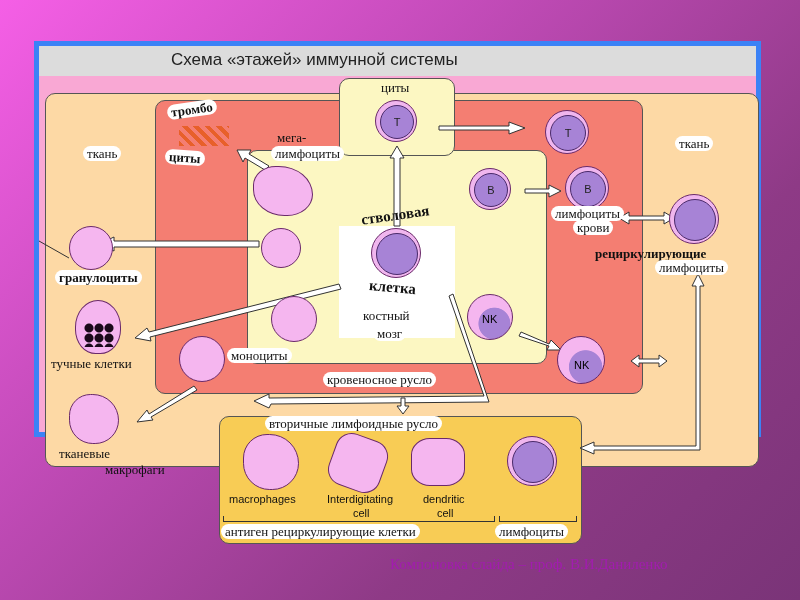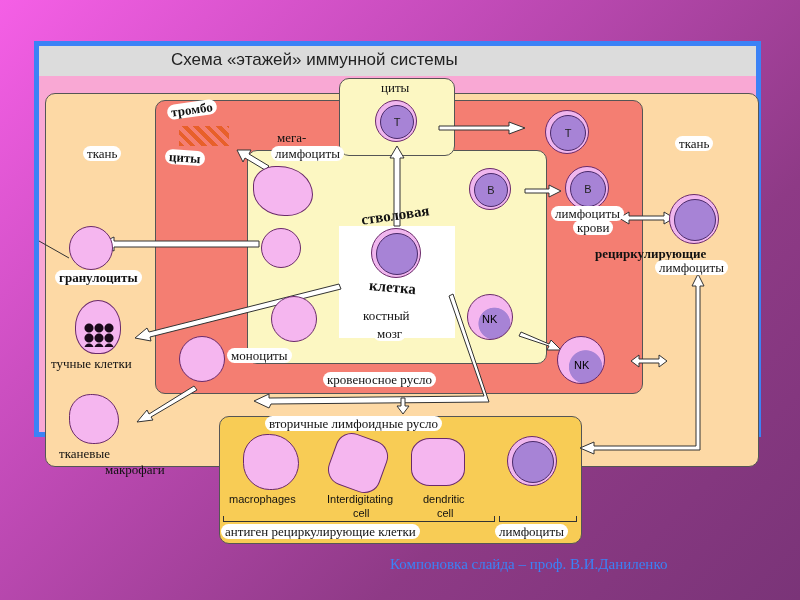--- a/index.html
+++ b/index.html
@@ -40,21 +40,21 @@
   .lymph .nuc {
     position: absolute; left: 4px; top: 4px; right: 2px; bottom: 2px; border-radius: 50%;
     background: #a783d6; border: 1.5px solid #4a2a6a;
     display: flex; align-items: center; justify-content: center;
     font-family: "Liberation Sans", sans-serif; font-size: 11px; color: #222;
   }
   .pink { background: #f5b6ef; border: 1.5px solid #6a2a6a; }
   svg.overlay { position: absolute; left: 0; top: 0; }
   .footer {
     position: absolute; left: 390px; top: 556px; font-family: "Liberation Serif", serif;
-    font-size: 15px; color: #3b82f6;
+    font-size: 15px; color: #a21caf;
   }
   .bracket { position: absolute; border-bottom: 1px solid #333; border-left: 1px solid #333; border-right: 1px solid #333; height: 6px; }
 </style>
 </head>
 <body>
 
 <div class="slide-frame">
   <div class="title-bar">
     <span class="title-text">Схема «этажей» иммунной системы</span>
   </div>

